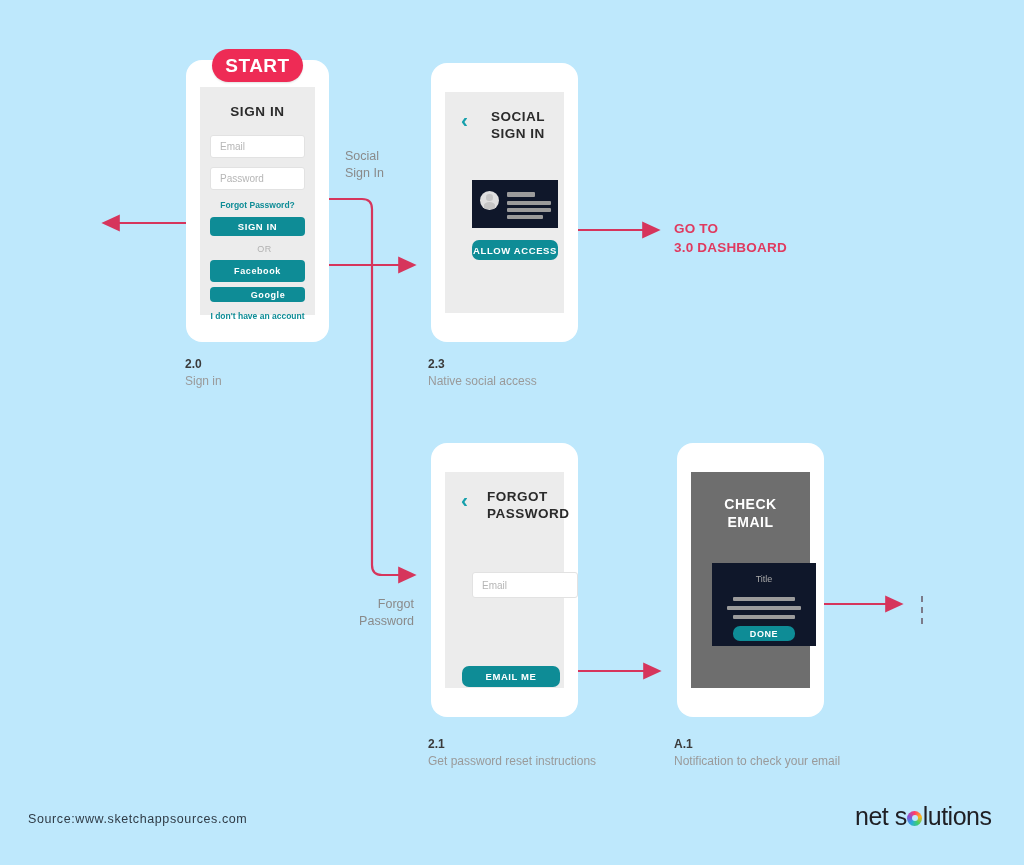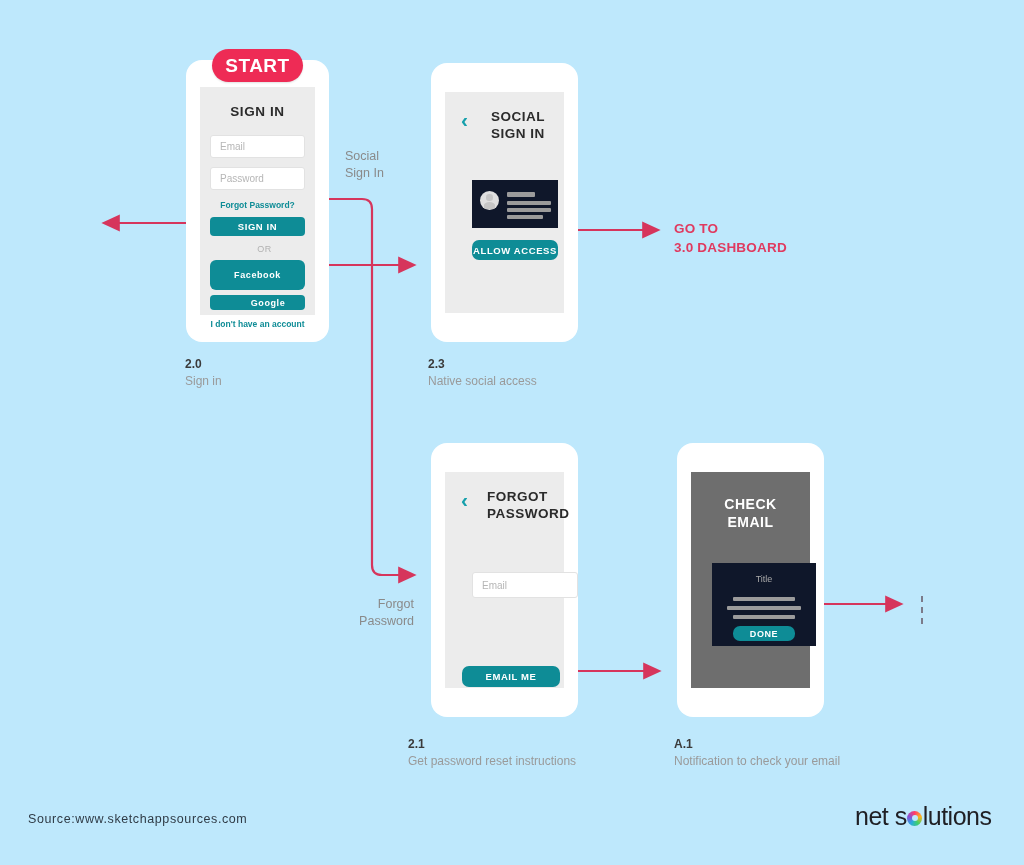--- a/index.html
+++ b/index.html
@@ -135,21 +135,21 @@
       <div class="field" style="margin:16px 10px 0 10px;height:21px;">Email</div>
 
       <div class="field" style="margin:9px 10px 0 10px;height:21px;">Password</div>
 
       <div class="linkline" style="margin-top:10px;">Forgot Password?</div>
 
       <div class="btn" style="margin:7px 10px 0 10px;height:19px;font-size:9.5px;">SIGN IN</div>
 
       <div class="ortext" style="margin-top:8px;padding-left:14px;">OR</div>
 
-      <div class="btn" style="margin:6px 10px 0 10px;height:30px;font-size:9px;border-radius:6px;">Facebook</div>
+      <div class="btn" style="margin:6px 10px 0 10px;height:22px;font-size:9px;">Facebook</div>
 
       <div class="btn" style="margin:5px 10px 0 10px;height:15px;font-size:9px;padding-left:21px;">Google</div>
 
       <div class="linkline" style="margin-top:9px;">I don't have an account</div>
     </div>
   </div>
 
   <div class="start-pill" style="left:212px;top:49px;width:91px;height:33px;">START</div>
 
   <div style="position:absolute;left:185px;top:357px;">
@@ -192,21 +192,21 @@
         <div>FORGOT</div>
         <div>PASSWORD</div>
       </div>
 
       <div class="field" style="position:absolute;left:27px;top:100px;width:95px;height:24px;">Email</div>
 
       <div class="btn pill" style="position:absolute;left:17px;top:194px;width:98px;height:21px;font-size:9.5px;">EMAIL ME</div>
     </div>
   </div>
 
-  <div style="position:absolute;left:408px;top:737px;">
+  <div style="position:absolute;left:428px;top:737px;">
     <div class="cap-num">2.1</div>
     <div class="cap-txt">Get password reset instructions</div>
   </div>
 
   <div class="phone" style="left:677px;top:443px;width:147px;height:274px;">
     <div class="screen" style="top:29px;bottom:29px;background:#6e6e6e;">
       <div style="text-align:center;margin-top:23px;font-weight:bold;color:#ffffff;font-size:14px;line-height:1.3;letter-spacing:.5px;">
         <div>CHECK</div>
         <div>EMAIL</div>
       </div>

